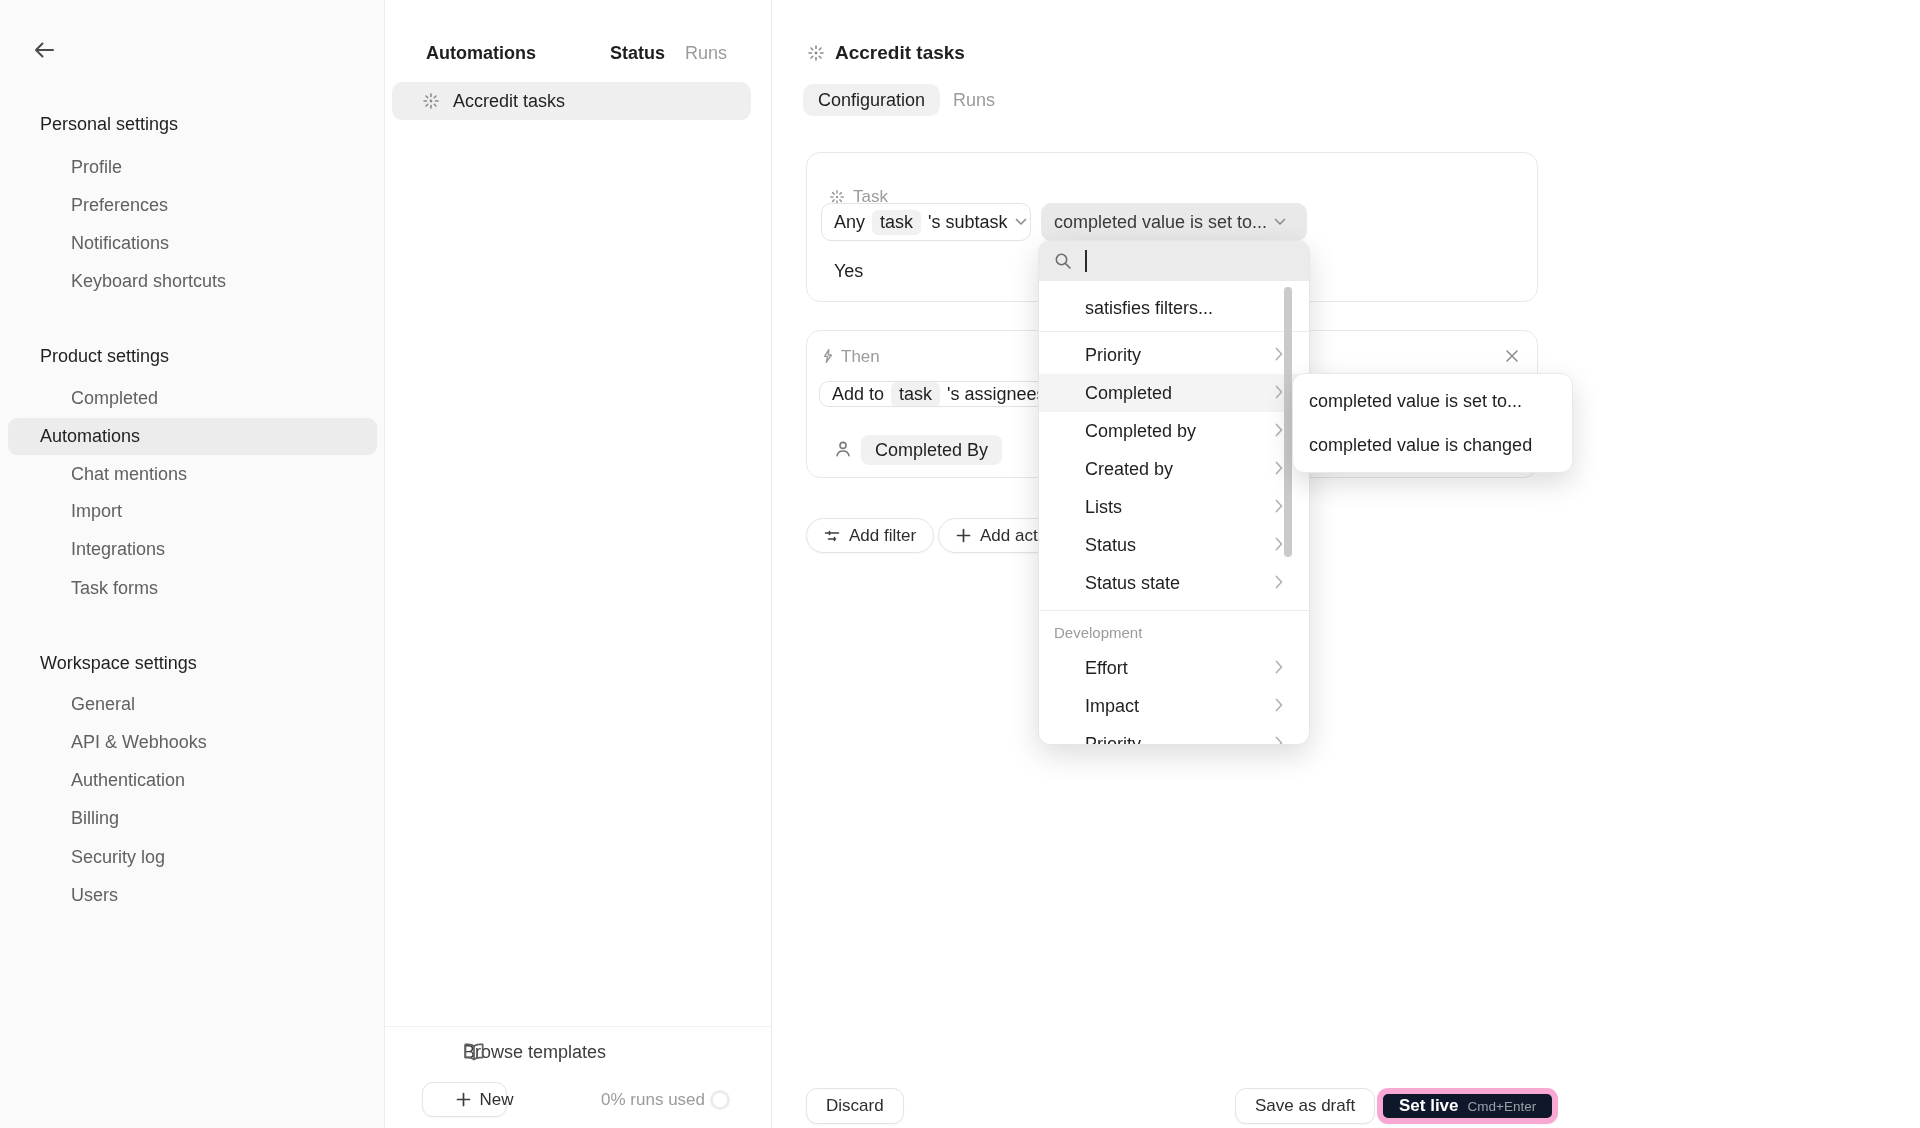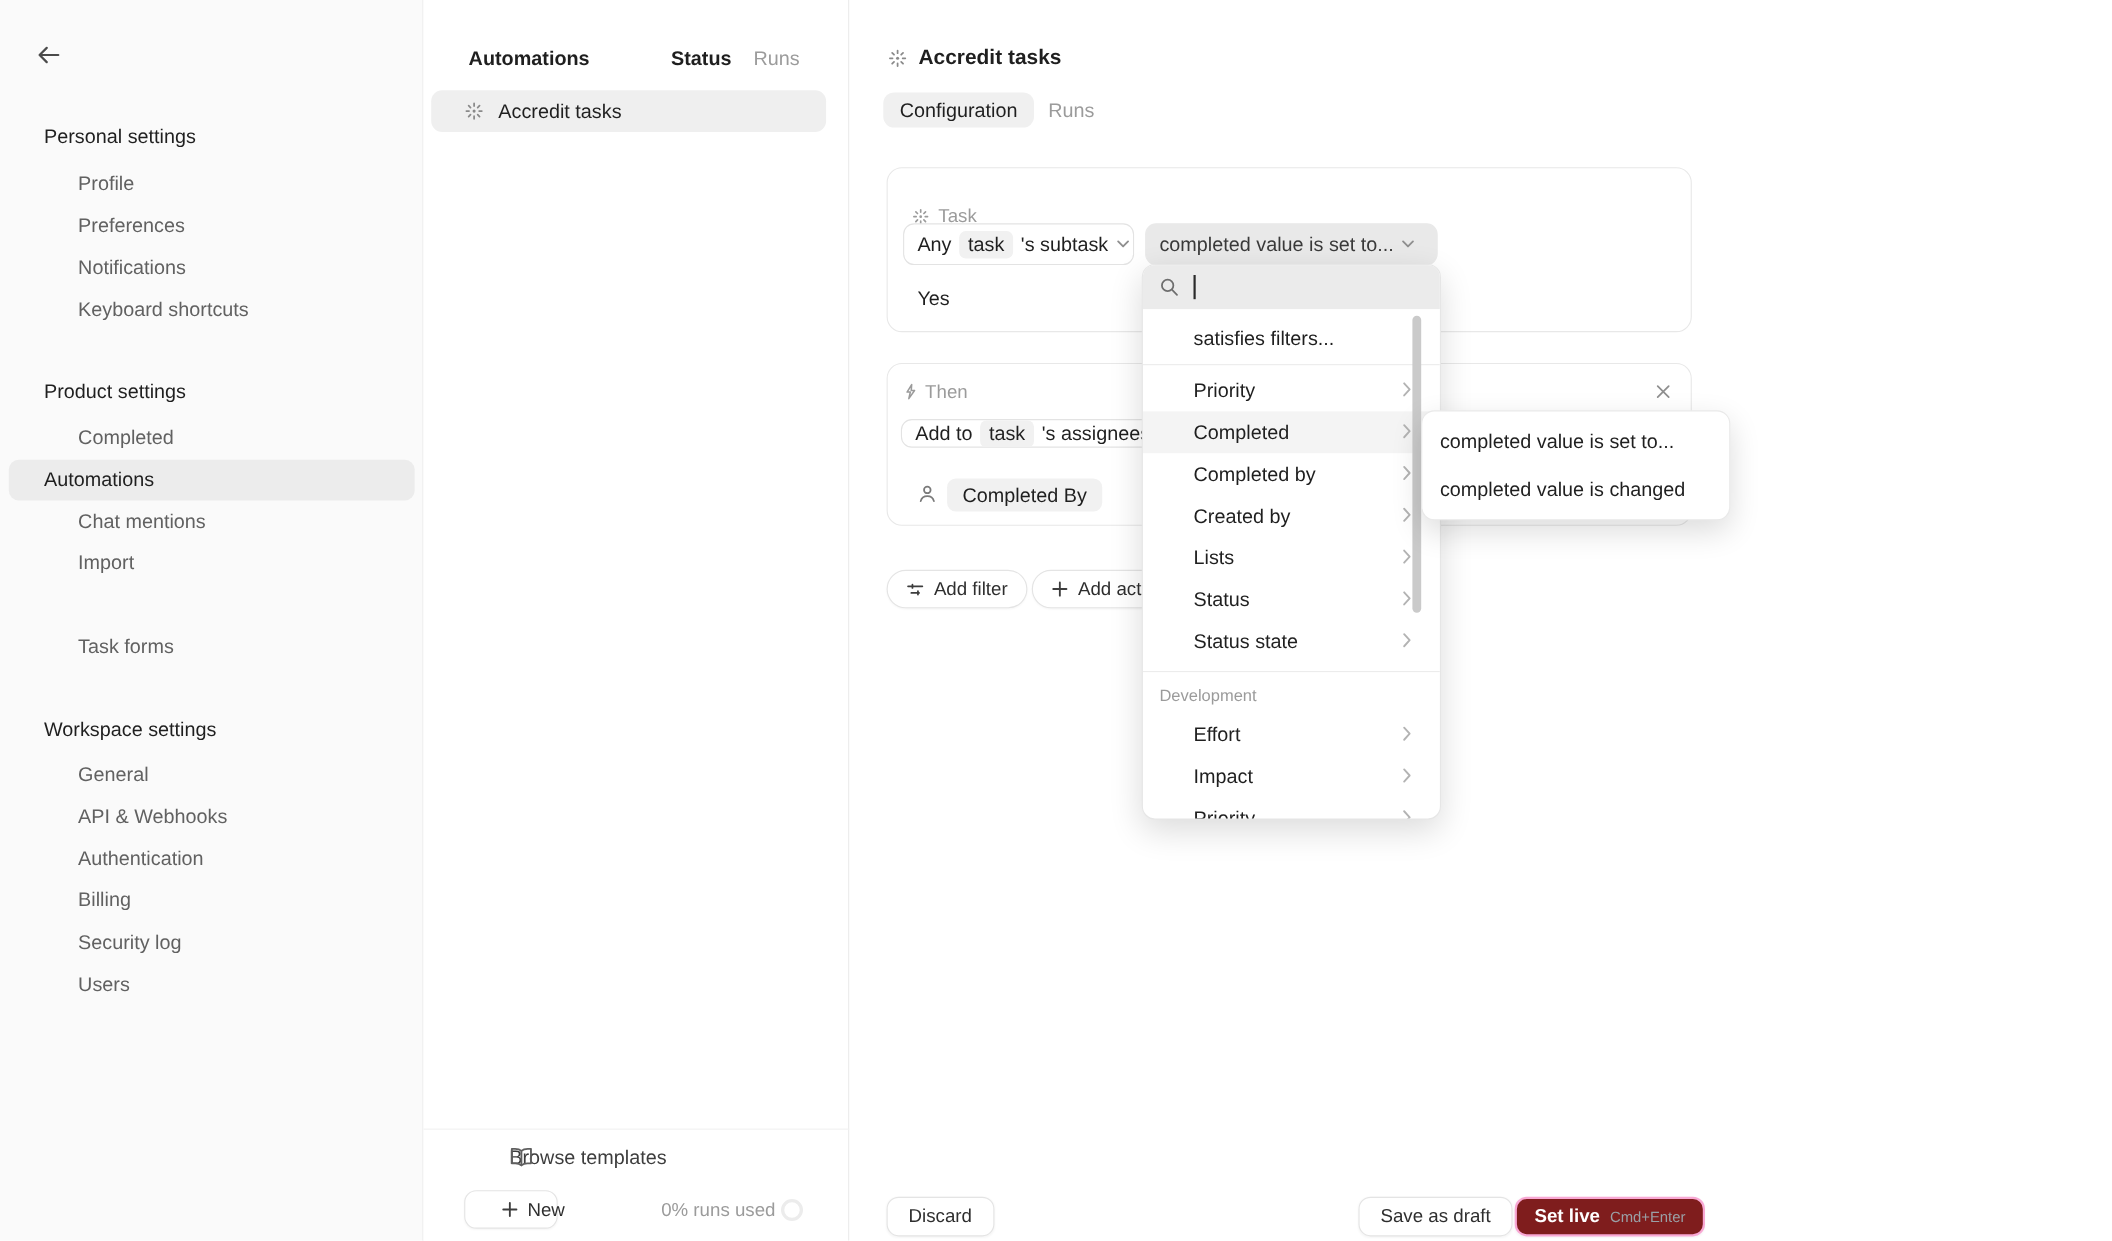--- a/index.html
+++ b/index.html
@@ -30,21 +30,21 @@
   .browse span { margin-left:31px; }
   .runs-used { left:195px; top:1082px; width:125px; height:35px; line-height:35px; font-size:17px; color:#9b9b9b; text-align:right; }
   .ring { left:325px; top:1090px; width:20px; height:20px; border:3px solid #ececec; border-radius:50%; }
 
   
   .btn { display:inline-flex; align-items:center; justify-content:center; gap:9px;
          background:#fff; border:1px solid #e4e4e4; border-radius:11px;
          font-size:17px; color:#2e2e2e; cursor:pointer;
          box-shadow:0 1px 2px rgba(0,0,0,.04); white-space:nowrap;padding-left:40px; }
   .btn-pill { border-radius:18px; }
-  .btn-dark { background:#7f1d1d; border:2px solid #f9a8d4; color:#fff; }
+  .btn-dark { background:#0f172a; border:6px solid #f9a8d4; color:#fff; }
 
   
   .main { left:772px; top:0; width:1148px; height:1128px; }
   .main-title { left:63px; top:34px; height:38px; line-height:38px; font-size:19px; font-weight:700; color:#1f1f1f; }
   .tab-config { left:31px; top:84px; width:137px; height:32px; line-height:32px; text-align:center;
                 background:#f0f0f0; border-radius:10px; font-size:18px; color:#1f1f1f; cursor:pointer; }
   .tab-runs { left:181px; top:84px; height:32px; line-height:32px; font-size:18px; color:#9b9b9b; cursor:pointer; }
 
   .card { background:#fff; border:1px solid #e8e8e8; border-radius:14px; }
   .card-label { position:absolute; font-size:17px; color:#9b9b9b; height:22px; line-height:22px; }
@@ -97,20 +97,21 @@
   <div class="abs side-line" style="top:224px">Notifications</div>
   <div class="abs side-line" style="top:262px">Keyboard shortcuts</div>
 
   <div class="abs side-head" style="top:344px">Product settings</div>
   <div class="abs side-line" style="top:379px">Completed</div>
   <div class="abs side-sel" style="top:418px">
     <div class="side-sel-label">Automations</div>
   </div>
   <div class="abs side-line" style="top:455px">Chat mentions</div>
   <div class="abs side-line" style="top:492px">Import</div>
+  <div class="abs side-line" style="top:530px">Integrations</div>
   <div class="abs side-line" style="top:569px">Task forms</div>
 
   <div class="abs side-head" style="top:651px">Workspace settings</div>
   <div class="abs side-line" style="top:685px">General</div>
   <div class="abs side-line" style="top:723px">API &amp; Webhooks</div>
   <div class="abs side-line" style="top:761px">Authentication</div>
   <div class="abs side-line" style="top:799px">Billing</div>
   <div class="abs side-line" style="top:838px">Security log</div>
   <div class="abs side-line" style="top:876px">Users</div>
 </div>

